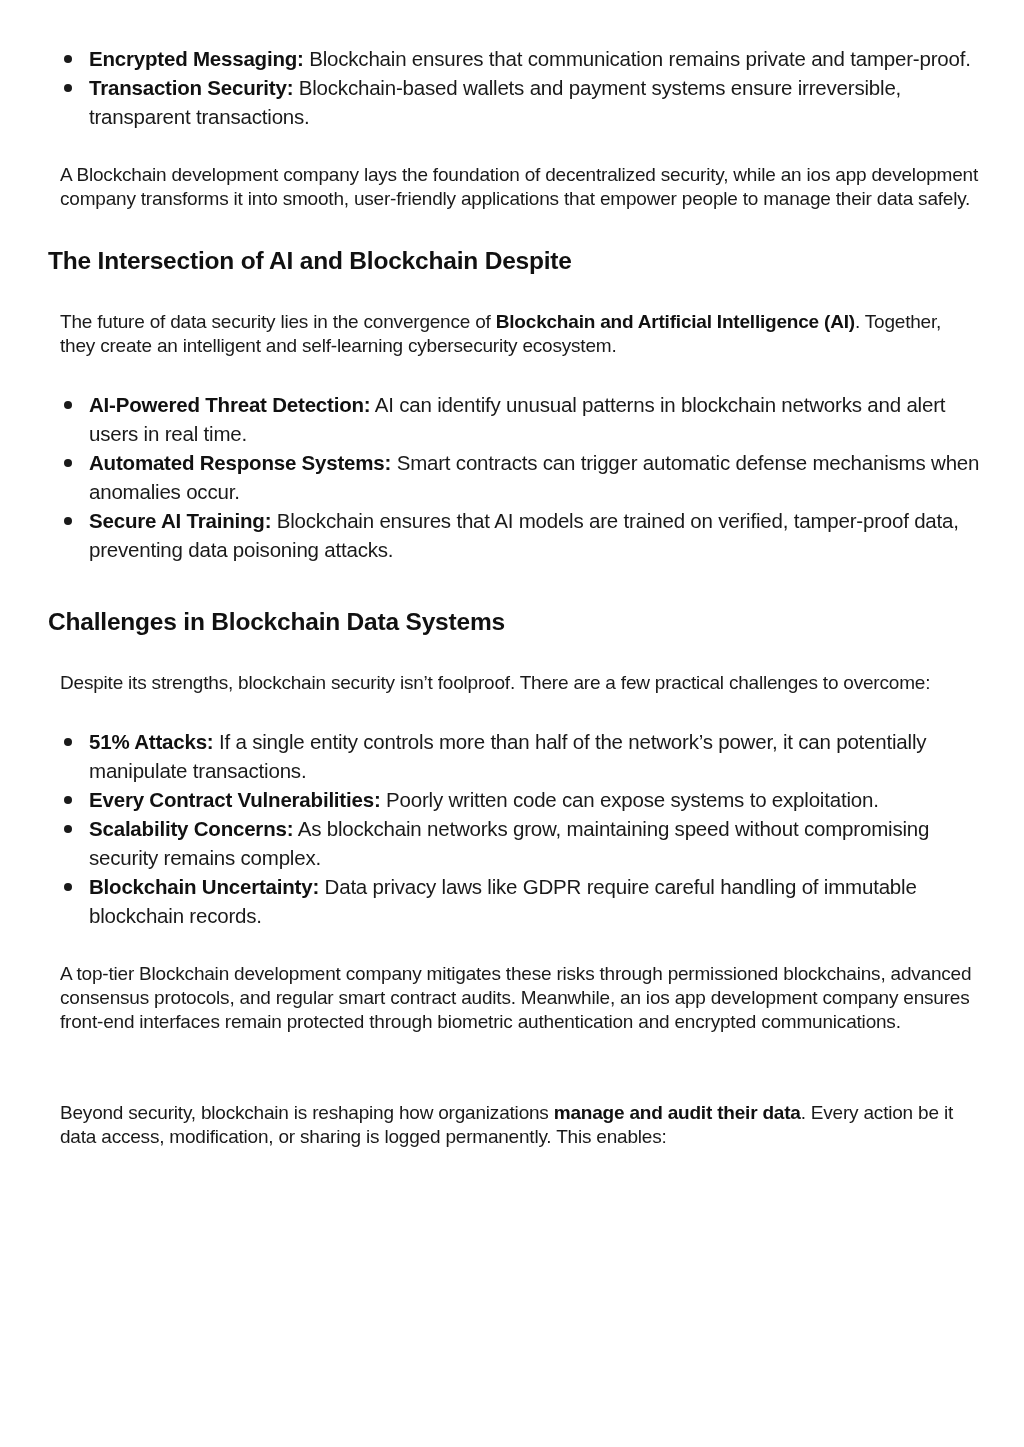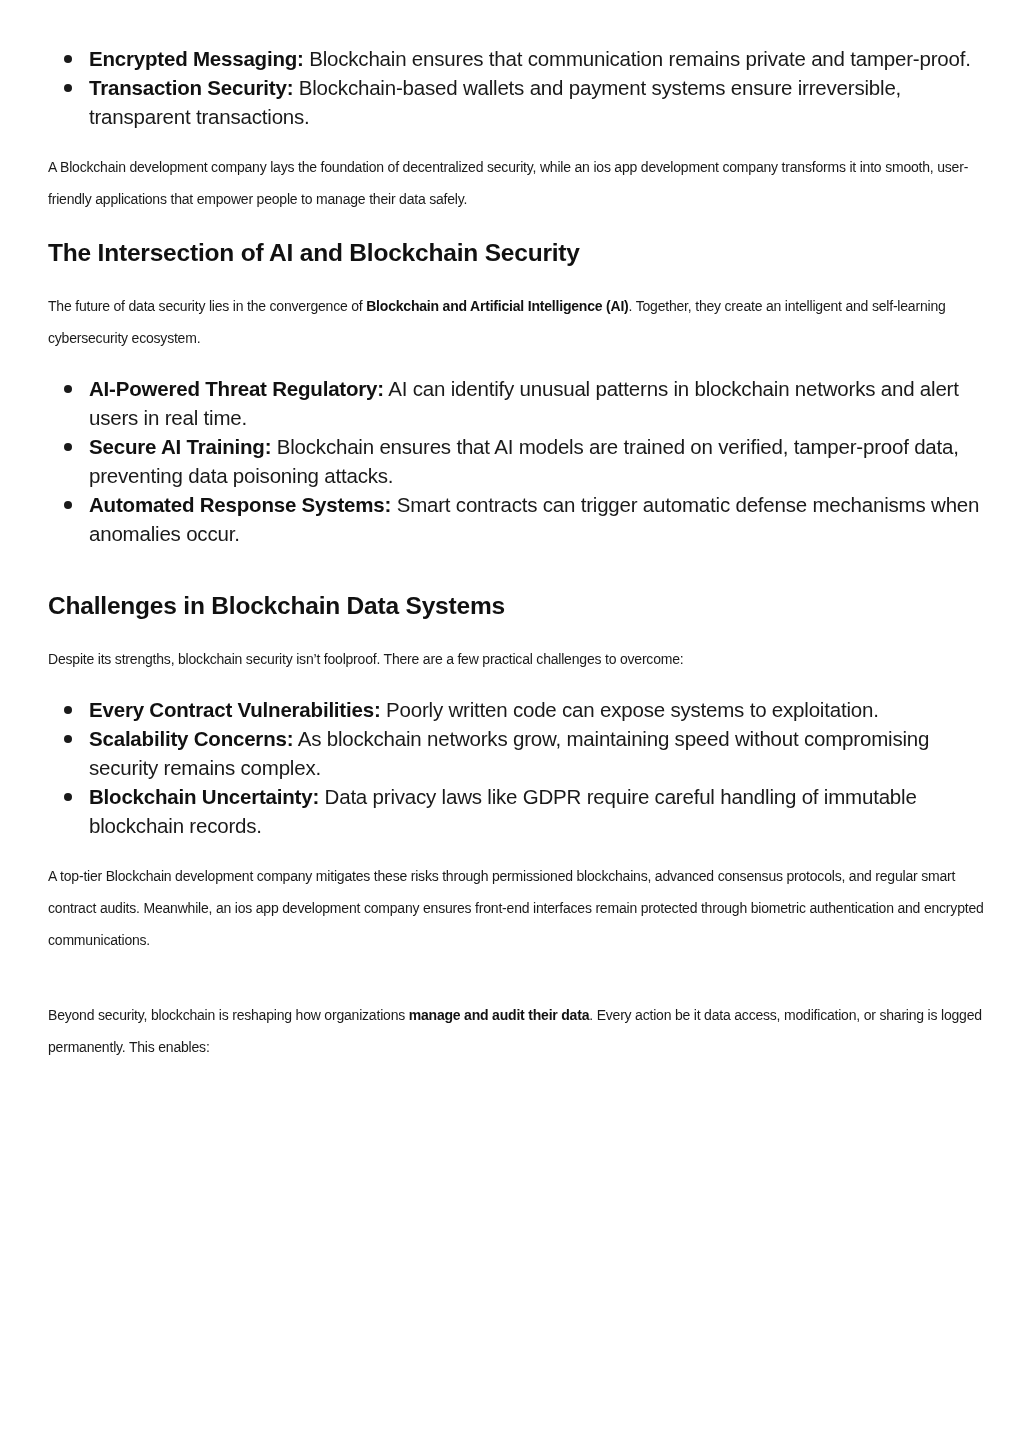--- a/index.html
+++ b/index.html
@@ -9,58 +9,59 @@
     color: #1a1a1a;
   }
   .page { position: relative; padding: 44px 32px 0 48px; }
   ul.blist { list-style: none; margin: 0; padding: 0; }
   ul.blist li { position: relative; padding-left: 41px; line-height: 29px; font-size: 20.5px; letter-spacing: -0.2px; }
   ul.blist li .dot {
     position: absolute; left: 16px; top: 11px;
     width: 8px; height: 8px; border-radius: 50%; background: #1a1a1a;
   }
   b { font-weight: bold; color: #111; }
-  p.para { margin: 0; line-height: 32px; font-size: 14px; letter-spacing: -0.2px; }
+  p.para { margin: 12px; line-height: 24px; font-size: 19px; letter-spacing: -0.2px; }
   h2.sec { margin: 0; font-size: 24.5px; font-weight: bold; color: #111; line-height: 32px; letter-spacing: -0.2px; }
   .gap-a { height: 22px; }
   .gap-b { height: 21px; }
   .gap-c { height: 20px; }
 </style>
 </head>
 <body>
 
 <div class="page">
 
   <ul class="blist">
     <li><span class="dot"></span><b>Encrypted Messaging:</b><span> Blockchain ensures that communication remains private and tamper-proof.</span></li>
     <li><span class="dot"></span><b>Transaction Security:</b><span> Blockchain-based wallets and payment systems ensure irreversible, transparent transactions.</span></li>
   </ul>
   <div class="gap-c"></div>
   <p class="para">A Blockchain development company lays the foundation of decentralized security, while an ios app development company transforms it into smooth, user-friendly applications that empower people to manage their data safely.</p>
 
   <div class="gap-a"></div>
 
-  <h2 class="sec">The Intersection of AI and Blockchain Security</h2>
+  <h2 class="sec">The Intersection of AI and Blockchain Despite</h2>
   <div class="gap-b"></div>
   <p class="para"><span>The future of data security lies in the convergence of </span><b>Blockchain and Artificial Intelligence (AI)</b><span>. Together, they create an intelligent and self-learning cybersecurity ecosystem.</span></p>
   <div class="gap-c"></div>
   <ul class="blist">
-    <li><span class="dot"></span><b>AI-Powered Threat Regulatory:</b><span> AI can identify unusual patterns in blockchain networks and alert users in real time.</span></li>
+    <li><span class="dot"></span><b>AI-Powered Threat Detection:</b><span> AI can identify unusual patterns in blockchain networks and alert users in real time.</span></li>
+    <li><span class="dot"></span><b>Automated Response Systems:</b><span> Smart contracts can trigger automatic defense mechanisms when anomalies occur.</span></li>
     <li><span class="dot"></span><b>Secure AI Training:</b><span> Blockchain ensures that AI models are trained on verified, tamper-proof data, preventing data poisoning attacks.</span></li>
-    <li><span class="dot"></span><b>Automated Response Systems:</b><span> Smart contracts can trigger automatic defense mechanisms when anomalies occur.</span></li>
   </ul>
   <div class="gap-c"></div>
 
   <div class="gap-a"></div>
 
   <h2 class="sec">Challenges in Blockchain Data Systems</h2>
   <div class="gap-b"></div>
   <p class="para">Despite its strengths, blockchain security isn’t foolproof. There are a few practical challenges to overcome:</p>
   <div class="gap-c"></div>
   <ul class="blist">
+    <li><span class="dot"></span><b>51% Attacks:</b><span> If a single entity controls more than half of the network’s power, it can potentially manipulate transactions.</span></li>
     <li><span class="dot"></span><b>Every Contract Vulnerabilities:</b><span> Poorly written code can expose systems to exploitation.</span></li>
     <li><span class="dot"></span><b>Scalability Concerns:</b><span> As blockchain networks grow, maintaining speed without compromising security remains complex.</span></li>
     <li><span class="dot"></span><b>Blockchain Uncertainty:</b><span> Data privacy laws like GDPR require careful handling of immutable blockchain records.</span></li>
   </ul>
   <div class="gap-c"></div>
   <p class="para">A top-tier Blockchain development company mitigates these risks through permissioned blockchains, advanced consensus protocols, and regular smart contract audits. Meanwhile, an ios app development company ensures front-end interfaces remain protected through biometric authentication and encrypted communications.</p>
 
   <div class="gap-a"></div>
 
   <div class="gap-b"></div>

